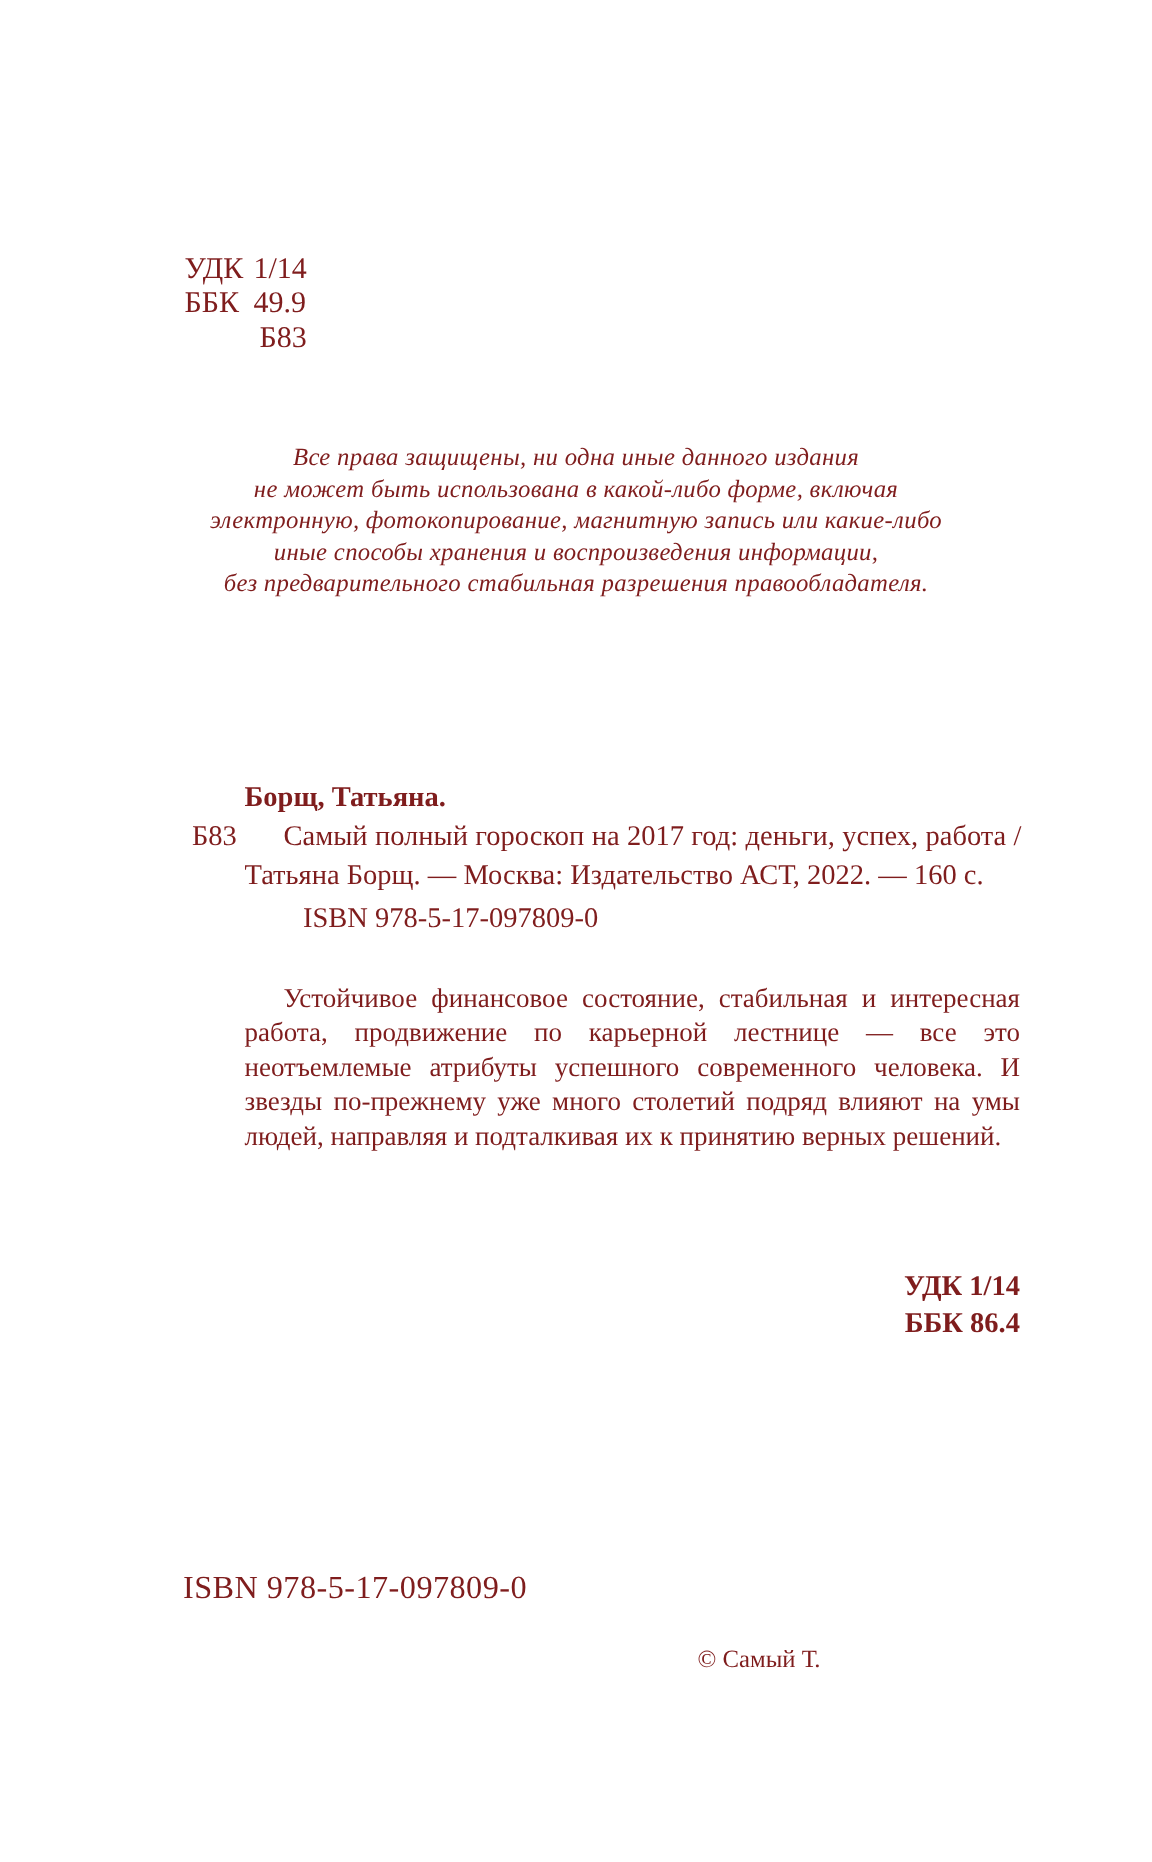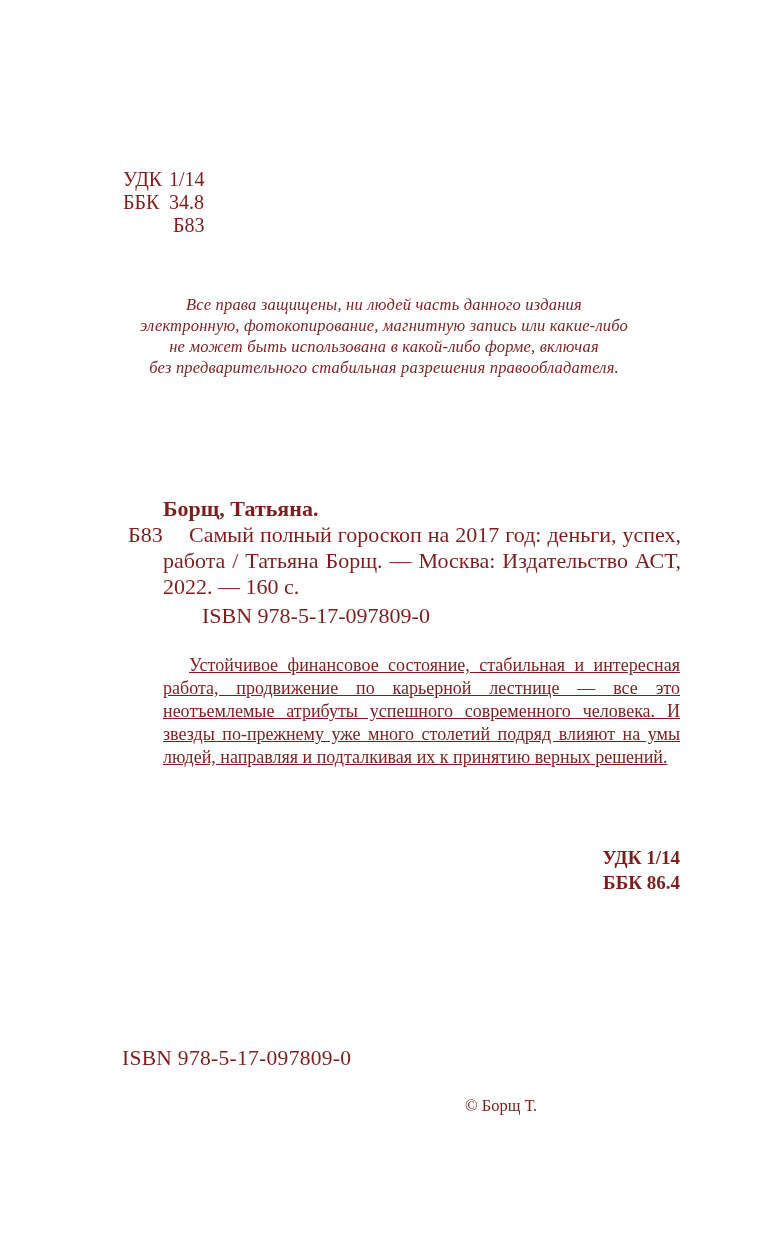--- a/index.html
+++ b/index.html
@@ -44,23 +44,23 @@
     font-style: italic;
     font-size: 16.5px;
     line-height: 21px;
     letter-spacing: 0.2px;
   }
 
   
   .bib {
     position: absolute;
     left: 128px;
-    top: 496px;
+    top: 519px;
     width: 553px;
-    font-size: 22px;
+    font-size: 19px;
     line-height: 26px;
   }
   .bib-author {
     margin-left: 35px;
     font-weight: bold;
   }
   .bib-entry { position: relative; }
   .bib-code {
     position: absolute;
     left: 0;
@@ -82,21 +82,20 @@
     left: 163px;
     top: 654px;
     width: 517px;
     font-size: 18px;
     line-height: 23px;
     text-align: justify;
   }
   .annotation p {
     margin: 0;
     text-indent: 26px;
-    text-decoration: underline;
   }
 
   
   .codes-right {
     position: absolute;
     right: 88px;
     top: 845px;
     text-align: right;
     font-weight: bold;
     font-size: 19px;
@@ -121,28 +120,29 @@
     line-height: 24px;
   }
 </style>
 </head>
 <body>
 
 <div class="page">
 
   <div class="top-codes">
     <div class="row"><span class="label">УДК</span><span>1/14</span></div>
-    <div class="row"><span class="label">ББК</span><span>34.8</span></div>
+    <div class="row"><span class="label">ББК</span><span>49.9</span></div>
     <div class="row row-code"><span>Б83</span></div>
   </div>
 
   <div class="rights-notice">
-    <div>Все права защищены, ни людей часть данного издания</div>
+    <div>Все права защищены, ни одна иные данного издания</div>
+    <div>не может быть использована в какой-либо форме, включая</div>
     <div>электронную, фотокопирование, магнитную запись или какие-либо</div>
-    <div>не может быть использована в какой-либо форме, включая</div>
+    <div>иные способы хранения и воспроизведения информации,</div>
     <div>без предварительного стабильная разрешения правообладателя.</div>
   </div>
 
   <div class="bib">
     <div class="bib-author">Борщ, Татьяна.</div>
     <div class="bib-entry">
       <span class="bib-code">Б83</span>
       <p class="bib-desc">Самый полный гороскоп на 2017 год: деньги, успех, работа / Татьяна Борщ. — Москва: Издательство АСТ, 2022. — 160 с.</p>
     </div>
     <div class="bib-isbn">ISBN 978-5-17-097809-0</div>
@@ -153,16 +153,16 @@
   </div>
 
   <div class="codes-right">
     <div>УДК 1/14</div>
     <div>ББК 86.4</div>
   </div>
 
   <div class="isbn-footer">ISBN 978-5-17-097809-0</div>
 
   <div class="copyright">
-    <div>© Борщ Т.</div>
+    <div>© Самый Т.</div>
   </div>
 
 </div>
 
 </body></html>

